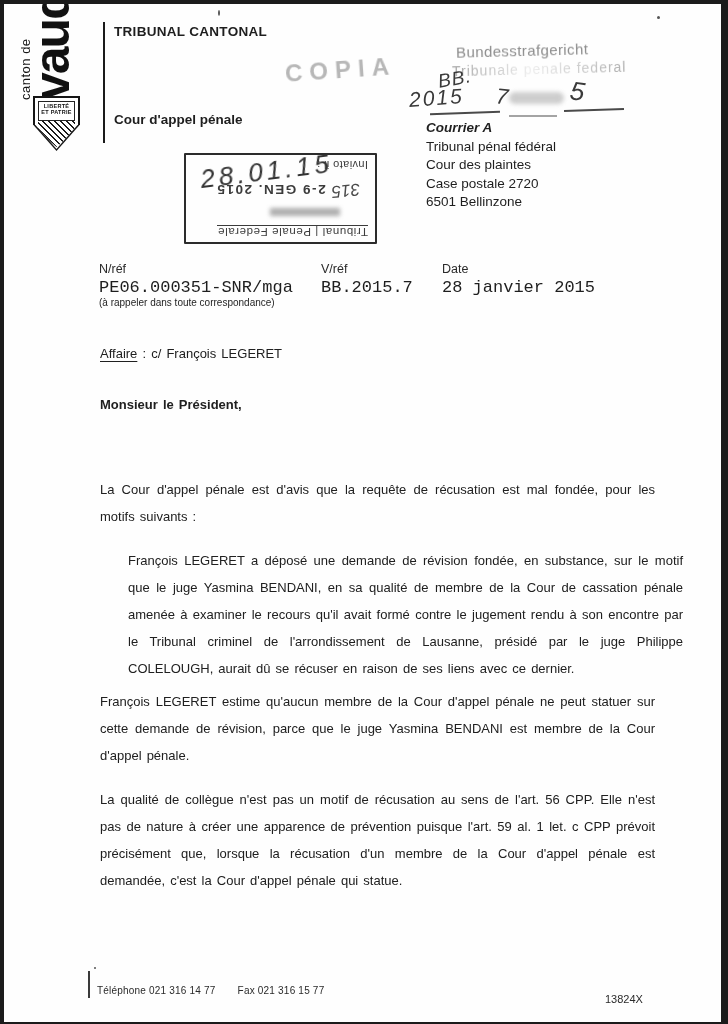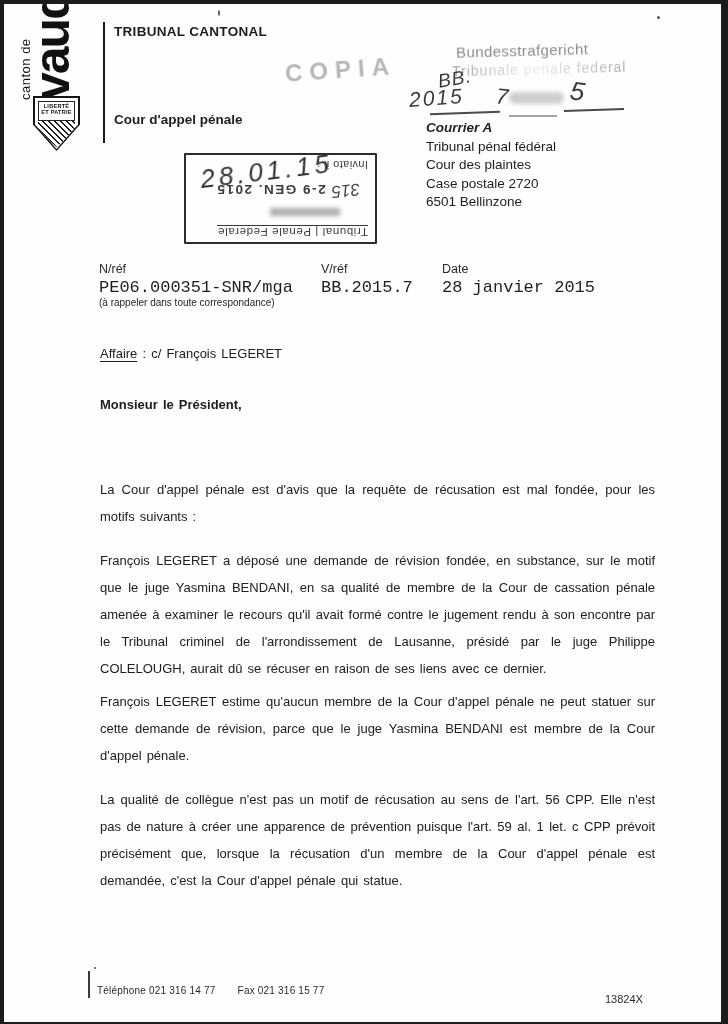--- a/index.html
+++ b/index.html
@@ -107,21 +107,21 @@
   .row-label{top:258px;} .row-value{top:274px;} .row-note{top:293px;}
 
   
   .bodyblock{left:96px;width:555px;font-size:13px;line-height:27px;
     text-align:justify;word-spacing:1.5px;color:#202020;margin:0;}
   .subject{top:336px;text-align:left;}
   .subject .u{text-decoration:underline;text-underline-offset:3px;}
   .salutation{top:387px;text-align:left;font-weight:bold;}
   .p1{top:429px;text-align:left;}
   .p2{top:472px;}
-  .p3{top:543px;}
+  .p3{top:543px;margin-left:28px;}
   .p4{top:684px;}
   .p5{top:782px;}
 
   
   .fline{left:84px;top:967px;width:1.5px;height:27px;background:#3a3a3a;}
   .footer{left:93px;top:981px;font-size:10px;color:#2a2a2a;letter-spacing:.2px;}
   .footer .fax{margin-left:22px;}
   .docnum{left:601px;top:989px;font-size:11px;color:#2a2a2a;}
 
   .speck{background:#555;border-radius:50%;}

